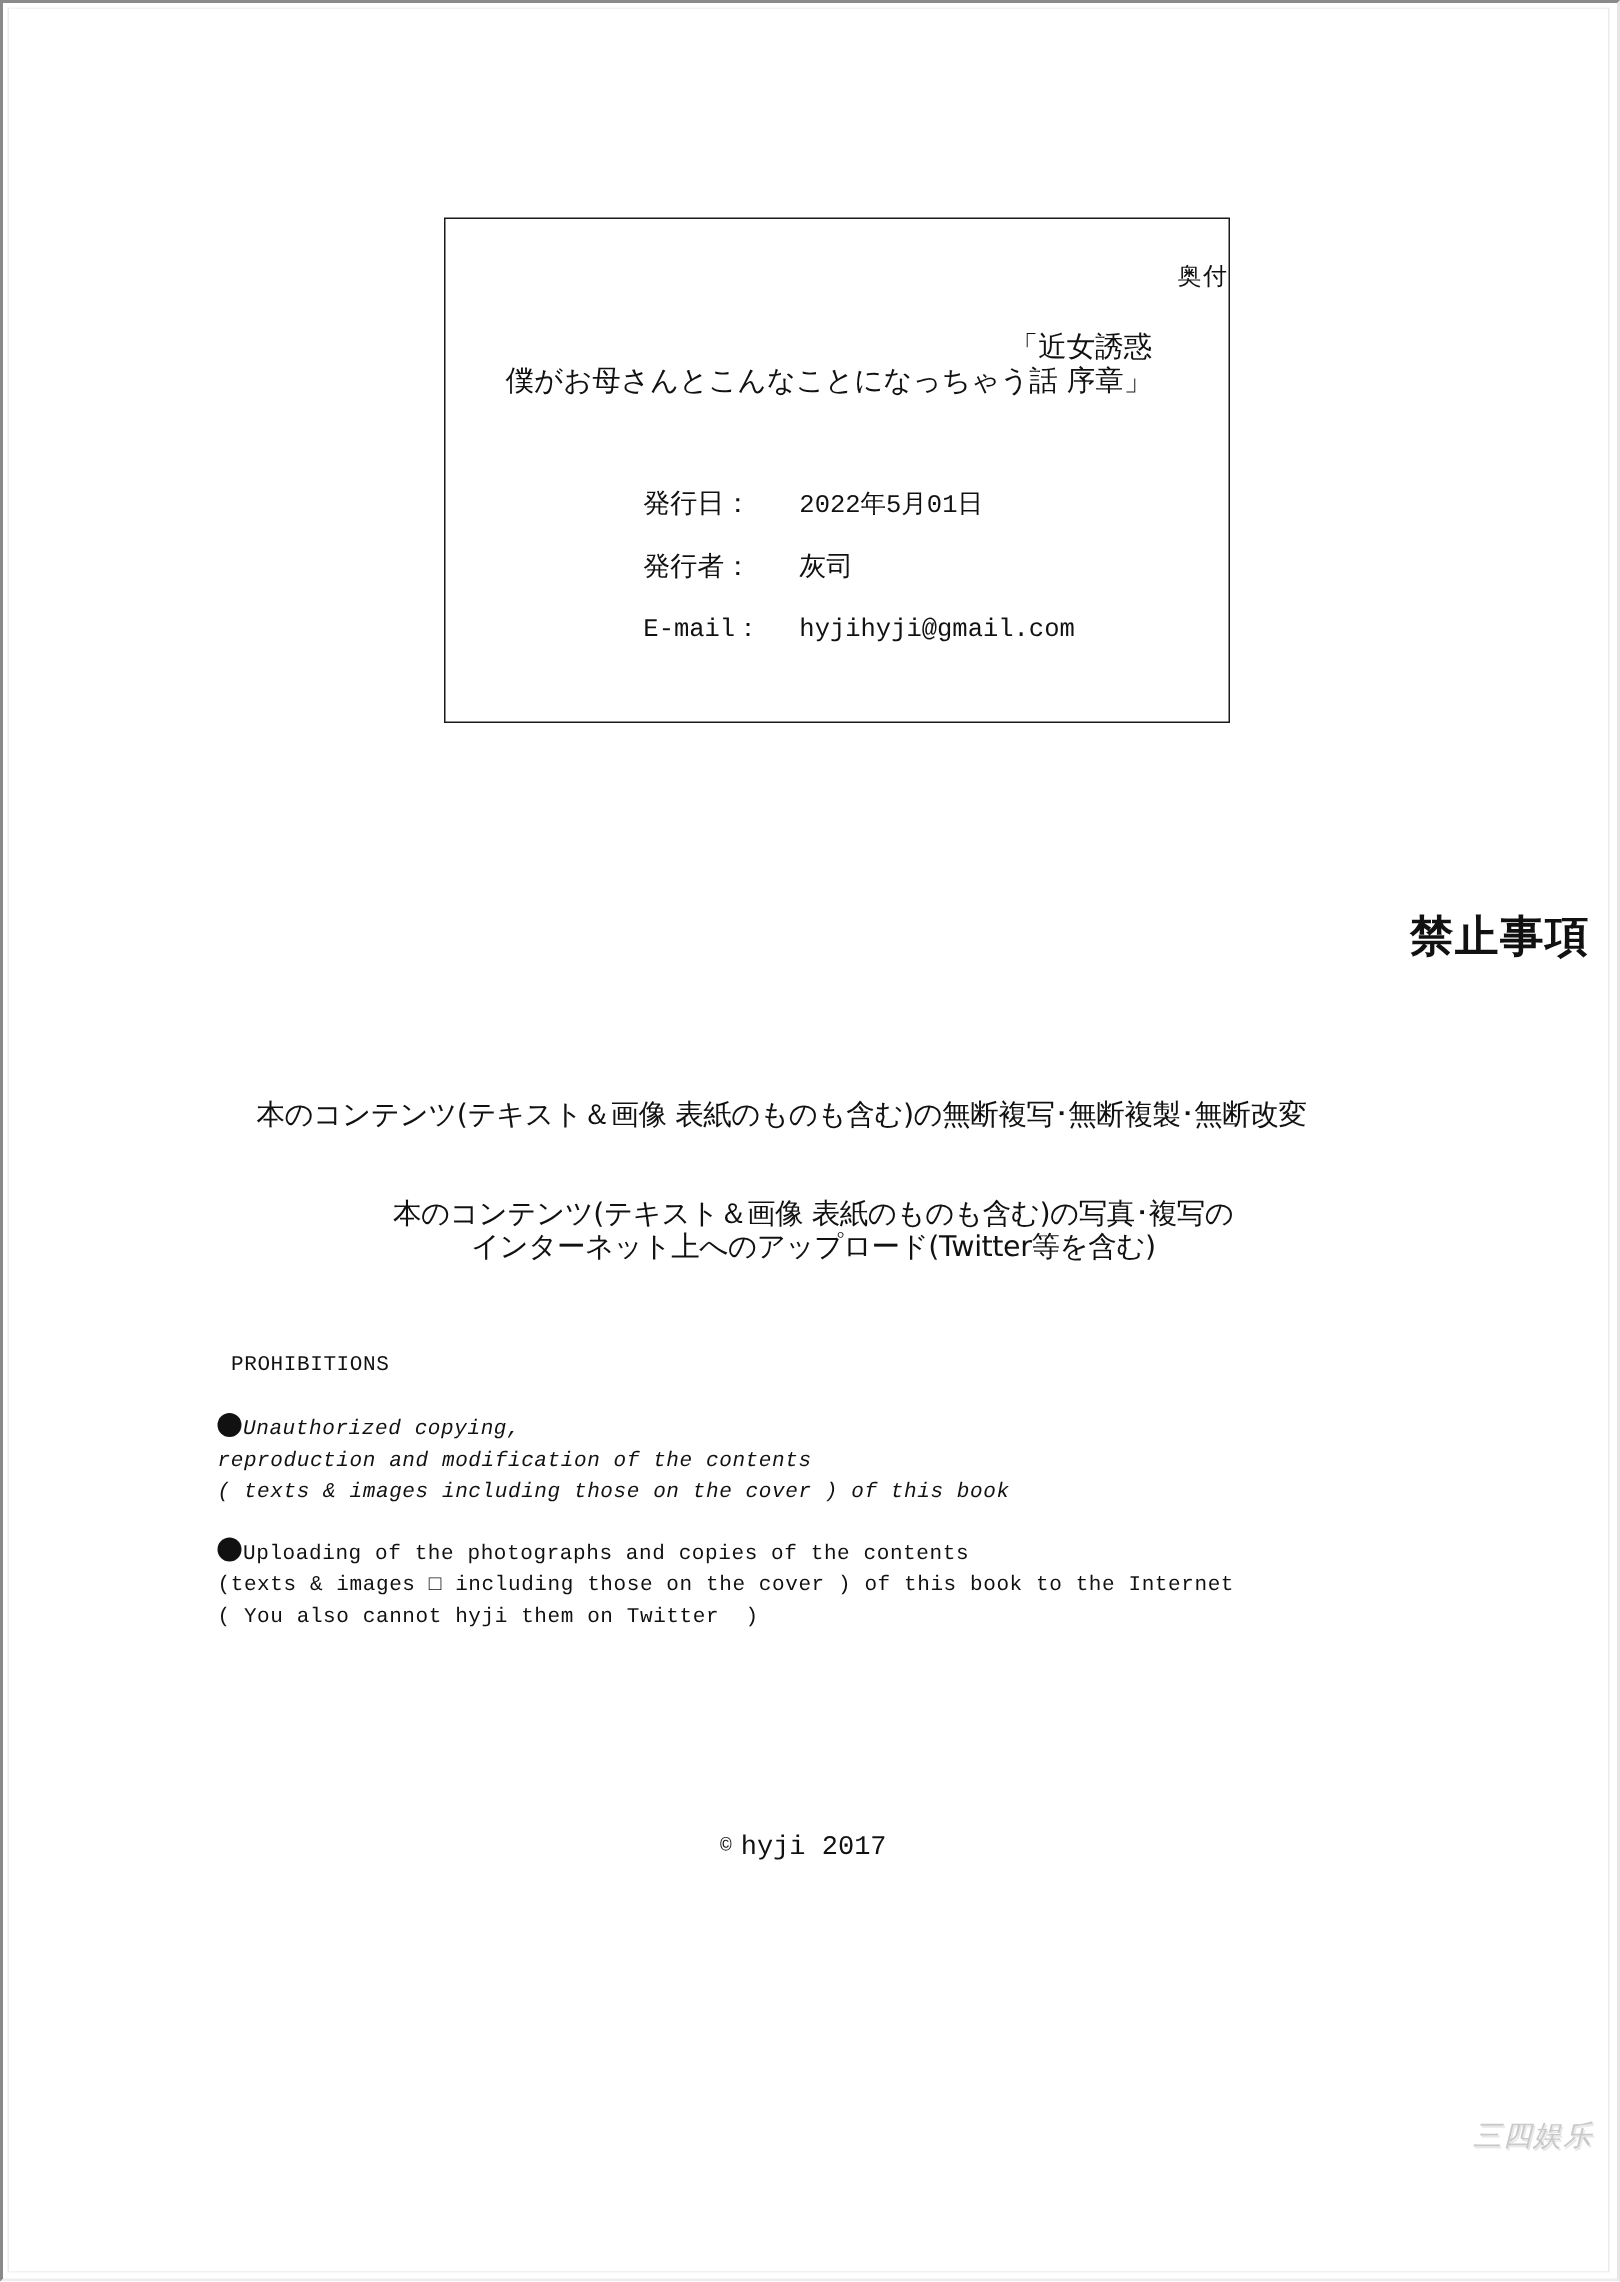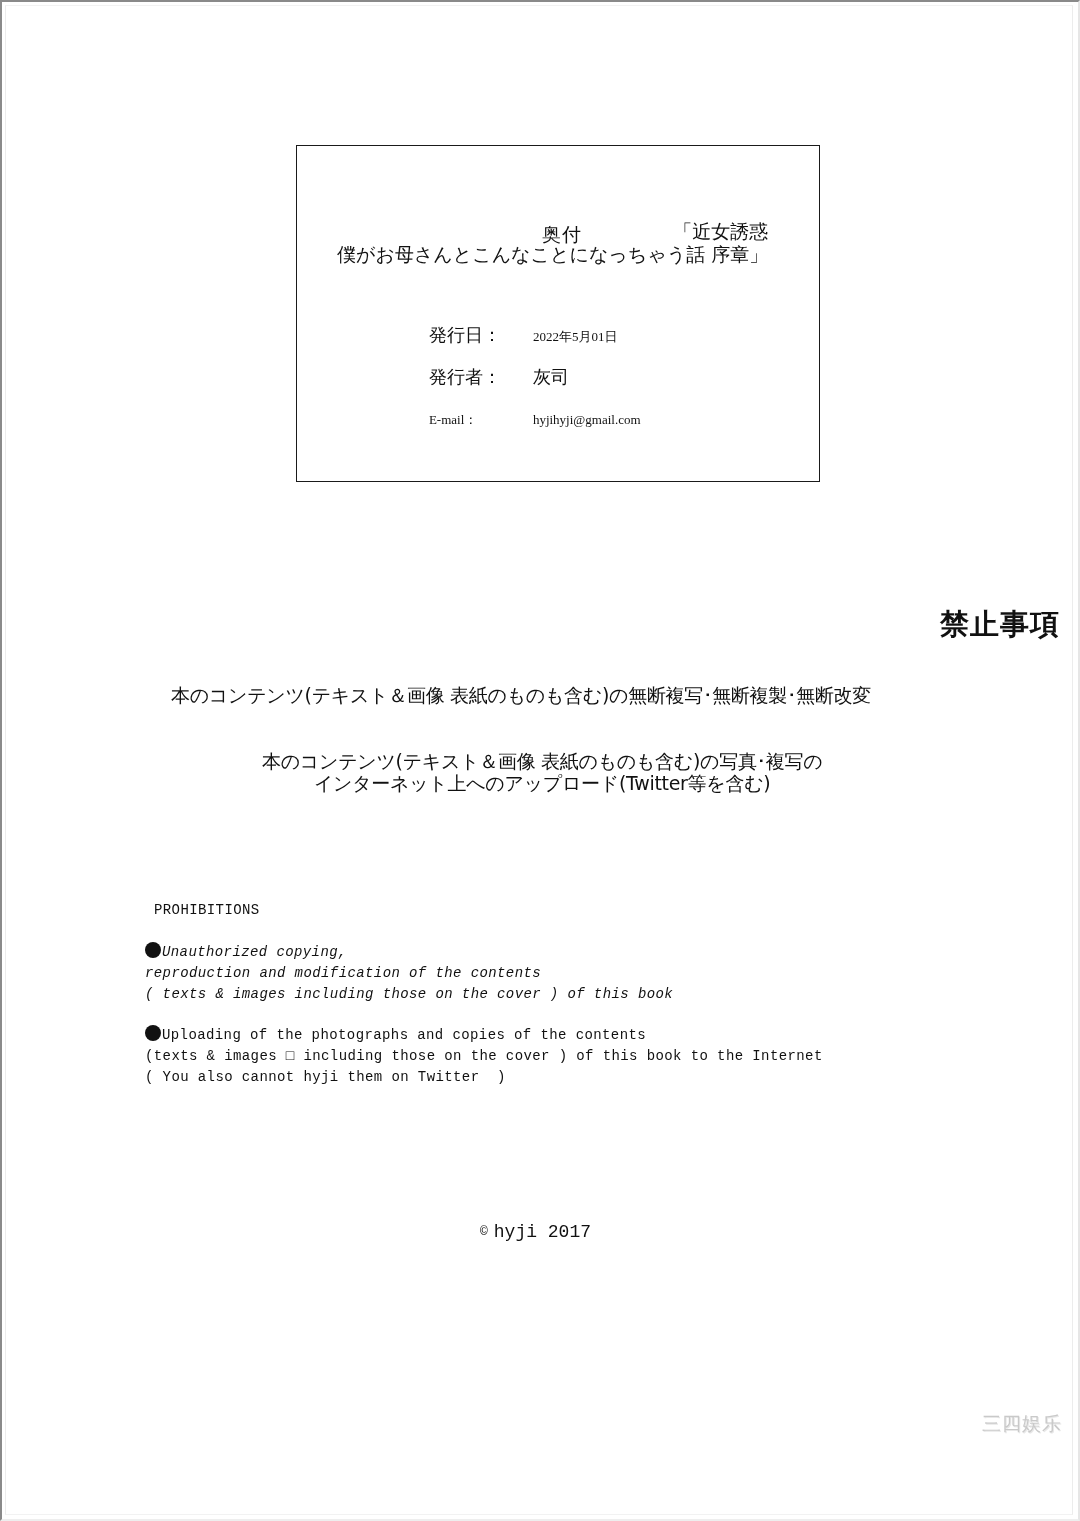--- a/index.html
+++ b/index.html
@@ -38,25 +38,24 @@
       position: absolute;
       left: 296px; top: 145px;
       width: 524px; height: 337px;
       box-sizing: border-box;
       border: 1.5px solid #1a1a1a;
     }
     .colophon-heading {
       position: absolute;
       left: 0; right: 0;
       top: 28px;
-      text-align: center;
+      text-align: right;
       padding-left: 8px;
-      font-size: 19px;
+      font-size: 16px;
       letter-spacing: 1px;
-      margin-top: 48px;
     }
     .work-title {
       position: absolute;
       left: 40px;
       top: 74px;
       font-size: 19px;
       line-height: 23px;
       white-space: pre;
       text-align: right;
     }
@@ -64,42 +63,43 @@
       position: absolute;
       left: 109px;
       font-size: 18px;
       white-space: pre;
     }
     .info-label {
       display: inline-block;
       width: 104px;
     }
     .mono {
-      font-family: Liberation Serif, serif;
-      font-size: 13px;
+      font-family: Liberation Mono, monospace;
+      font-size: 17px;
     }
     .row-date { top: 156px; }
     .row-publisher { top: 198px; }
     .row-email { top: 240px; }
 
     .prohibit-title {
       position: absolute;
       left: 0; width: 1060px;
       top: 586px;
       text-align: right;
       font-size: 29px;
       font-weight: bold;
       letter-spacing: 1px;
     }
     .jp-line {
       position: absolute;
       font-size: 19px;
       line-height: 22px;
       white-space: pre;
       font-family: "DejaVu Sans", sans-serif;
+      margin-top: 48px;
     }
     .jp-1 { left: 171px; top: 684px; letter-spacing: -0.3px; }
     .jp-2 { left: 262px; top: 750px; letter-spacing: -0.3px; text-align: center; }
 
     .en-block {
       position: absolute;
       font-family: "Liberation Mono", "DejaVu Sans Mono", monospace;
       font-size: 14px;
       line-height: 21px;
       white-space: pre;
@@ -127,20 +127,21 @@
       font-size: 13px;
       vertical-align: 2px;
       margin-right: 6px;
     }
     .watermark {
       position: absolute;
       right: 18px; top: 1411px;
       font-size: 19px;
       color: #c9c9c9;
       letter-spacing: 1px;
+      font-style: italic;
       text-shadow: 1px 1px 0 #e8e8e8;
     }
   </style>
 </head>
 <body>
 
 <div class="page-frame"></div>
 
 <section class="colophon-box">
   <div class="colophon-heading">奥付</div>

